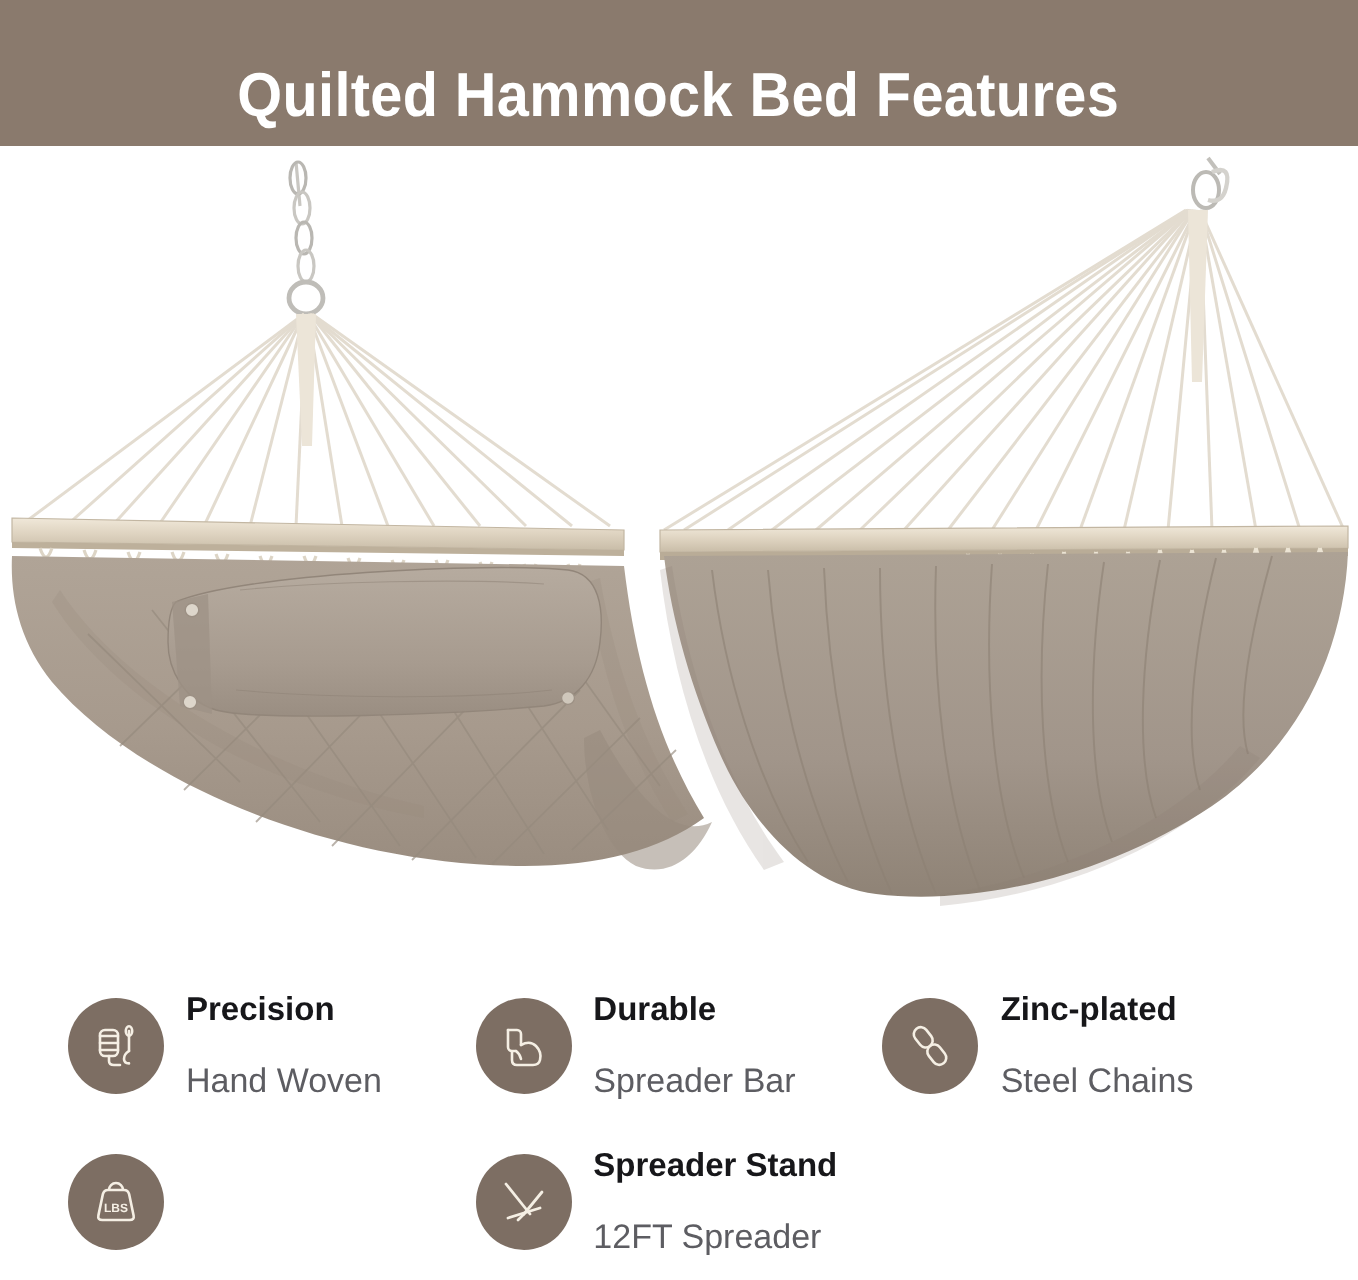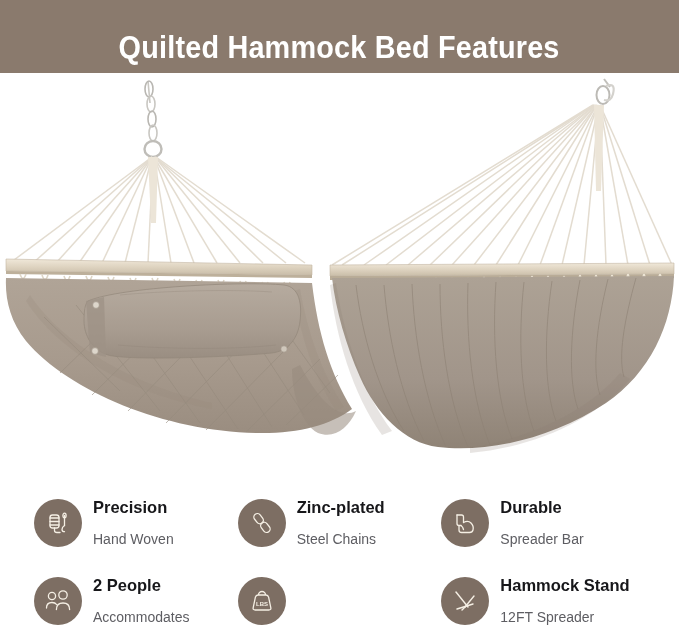--- a/index.html
+++ b/index.html
@@ -48,21 +48,21 @@
     flex:0 0 48px;
     display:flex;align-items:center;justify-content:center;
   }
   .f-circle svg{display:block;}
   .f-text{display:flex;flex-direction:column;justify-content:center;line-height:1.12;}
   .f-title{
     font-size:16.5px;font-weight:bold;color:#17171a;
     font-family:"Liberation Sans", sans-serif;white-space:nowrap;
   }
   .f-sub{
-    font-size:14px;color:#5d5d62;margin-top:16px;
+    font-size:17px;color:#5d5d62;margin-top:16px;
     font-family:"Liberation Sans", sans-serif;white-space:nowrap;
   }
 </style>
 </head>
 <body>
 
 <div class="page">
 
   <div class="header">
     <div class="header-title">Quilted Hammock Bed Features</div>
@@ -289,67 +289,51 @@
       </div>
       <div class="f-text">
         <div class="f-title">Precision</div>
         <div class="f-sub">Hand Woven</div>
       </div>
     </div>
 
     <div class="feature">
       <div class="f-circle">
         <span>
+          <svg width="28" height="28" viewBox="0 0 28 28" fill="none" stroke="#f5efe4" stroke-width="1.3" stroke-linejoin="round" stroke-linecap="round">
+            <path d="M6 6 h4.5 a2 2 0 0 1 2 2 v5.5"></path>
+            <path d="M6 6 v8.5 a2 2 0 0 0 2 2 h2"></path>
+            <path d="M12.5 13.5 q4.5 -2.5 7.5 0.5 q3 3 2 7 q-0.6 2.5 -3.5 2.5 h-8 q-2.5 0 -2.5 -2.5 v-4"></path>
+            <path d="M10 16.5 q2 1.5 2.5 4"></path>
+          </svg>
+        </span>
+      </div>
+      <div class="f-text">
+        <div class="f-title">Durable</div>
+        <div class="f-sub">Spreader Bar</div>
+      </div>
+    </div>
+
+    <div class="feature">
+      <div class="f-circle">
+        <span>
           <svg width="28" height="28" viewBox="0 0 28 28" fill="none" stroke="#f5efe4" stroke-width="1.3">
             <g transform="rotate(-38 14 14)">
               <rect x="10.5" y="3" width="7" height="11" rx="3.5"></rect>
               <rect x="10.5" y="14" width="7" height="11" rx="3.5"></rect>
             </g>
           </svg>
         </span>
       </div>
       <div class="f-text">
         <div class="f-title">Zinc-plated</div>
         <div class="f-sub">Steel Chains</div>
       </div>
     </div>
 
-    <div class="feature">
-      <div class="f-circle">
-        <span>
-          <svg width="28" height="28" viewBox="0 0 28 28" fill="none" stroke="#f5efe4" stroke-width="1.3" stroke-linejoin="round" stroke-linecap="round">
-            <path d="M6 6 h4.5 a2 2 0 0 1 2 2 v5.5"></path>
-            <path d="M6 6 v8.5 a2 2 0 0 0 2 2 h2"></path>
-            <path d="M12.5 13.5 q4.5 -2.5 7.5 0.5 q3 3 2 7 q-0.6 2.5 -3.5 2.5 h-8 q-2.5 0 -2.5 -2.5 v-4"></path>
-            <path d="M10 16.5 q2 1.5 2.5 4"></path>
-          </svg>
-        </span>
-      </div>
-      <div class="f-text">
-        <div class="f-title">Durable</div>
-        <div class="f-sub">Spreader Bar</div>
-      </div>
-    </div>
-
-    <div class="feature">
-      <div class="f-circle">
-        <span>
-          <svg width="30" height="28" viewBox="0 0 30 28" fill="none" stroke="#f5efe4" stroke-width="1.3" stroke-linecap="round">
-            <circle cx="9" cy="9" r="3.6"></circle>
-            <path d="M3.5 21 q0 -5.5 5.5 -5.5 q3.2 0 4.6 2"></path>
-            <circle cx="20" cy="8" r="4.2"></circle>
-            <path d="M13.4 22.5 q0 -6.5 6.6 -6.5 q6.6 0 6.6 6.5"></path>
-          </svg>
-        </span>
-      </div>
-      <div class="f-text">
-        <div class="f-title">2 People</div>
-        <div class="f-sub">Accommodates</div>
-      </div>
-    </div>
 
     <div class="feature">
       <div class="f-circle">
         <span>
           <svg width="28" height="28" viewBox="0 0 28 28" fill="none" stroke="#f5efe4" stroke-width="1.3" stroke-linejoin="round">
             <path d="M10.5 8 a3.5 3.5 0 0 1 7 0"></path>
             <path d="M10 8 h8 q2 0 2.6 2.2 l2.2 10.5 q0.5 2.3 -2 2.3 h-13.6 q-2.5 0 -2 -2.3 l2.2 -10.5 q0.6 -2.2 2.6 -2.2 Z"></path>
             <text x="14" y="19" font-family="Liberation Sans, sans-serif" font-size="6" font-weight="bold" fill="#f5efe4" stroke="none" text-anchor="middle">LBS</text>
           </svg>
         </span>
@@ -361,19 +345,19 @@
         <span>
           <svg width="28" height="28" viewBox="0 0 28 28" fill="none" stroke="#f5efe4" stroke-width="1.4" stroke-linecap="round">
             <path d="M5 5 L17 20"></path>
             <path d="M23 9 L14 20"></path>
             <path d="M6 22 L22 17"></path>
             <path d="M14 20 L11 23"></path>
           </svg>
         </span>
       </div>
       <div class="f-text">
-        <div class="f-title">Hammock Stand</div>
+        <div class="f-title">Spreader Stand</div>
         <div class="f-sub">12FT Spreader</div>
       </div>
     </div>
 
   </div>
 </div>
 
 </body></html>

